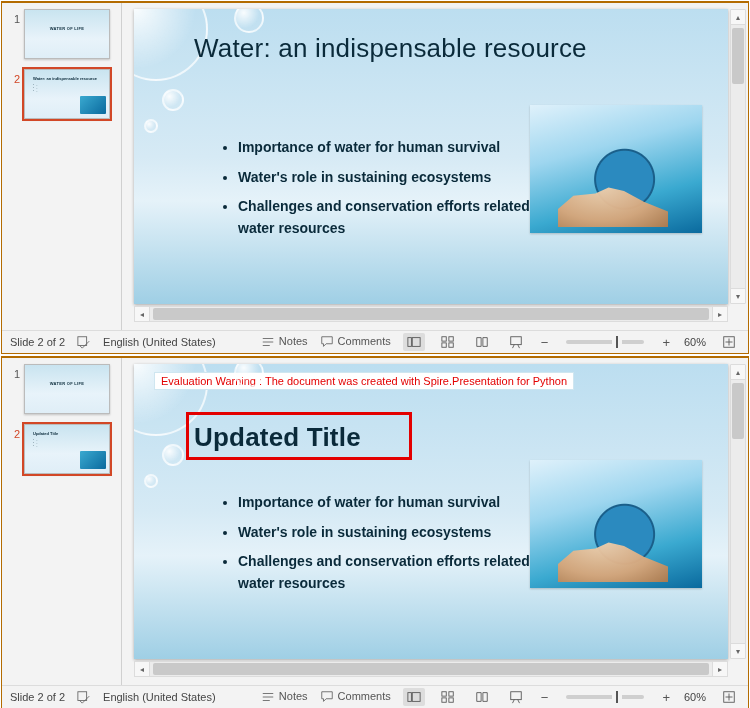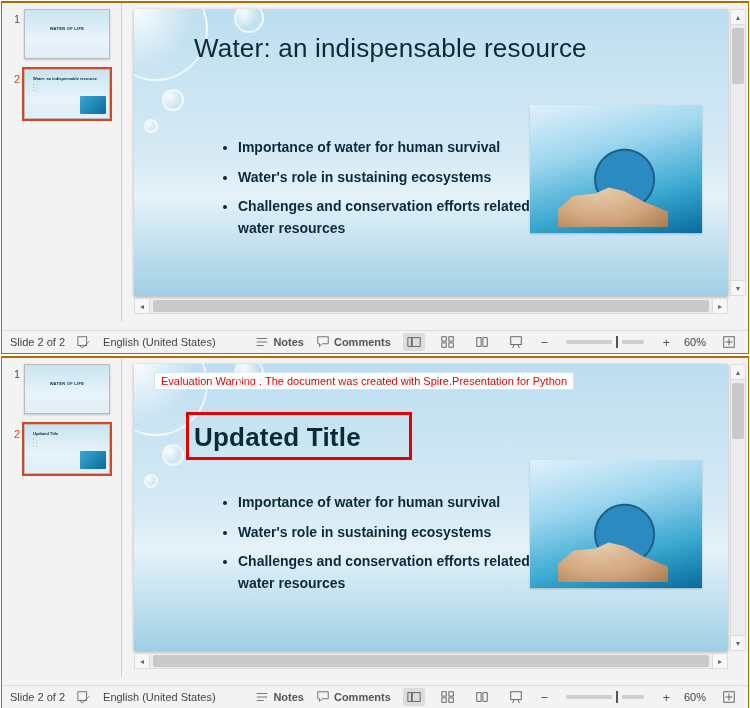--- a/index.html
+++ b/index.html
@@ -105,24 +105,24 @@
   .vscroll .vthumb { position:absolute; left:1px; right:1px; top:18px; height:56px; background:#c9c9c9; border-radius:2px; }
   .hscroll { position:absolute; left:12px; right:20px; bottom:8px; height:14px; background:#ececec; border:1px solid #dcdcdc; }
   .hscroll .btn { position:absolute; top:0; bottom:0; width:14px; background:#f7f7f7; display:flex; align-items:center; justify-content:center; font-size:8px; color:#666; }
   .hscroll .btn.l { left:0; border-right:1px solid #dcdcdc; }
   .hscroll .btn.r { right:0; border-left:1px solid #dcdcdc; }
   .hscroll .hthumb { position:absolute; top:1px; bottom:1px; left:18px; right:18px; background:#c9c9c9; border-radius:2px; }
   .status {
     height: 22px; flex:none;
     background: #f3f3f3; border-top:1px solid #dcdcdc;
     display:flex; align-items:center; font-size:11px; color:#444;
-    padding: 0 8px; gap: 12px; margin-top: 8px;
+    padding: 0 8px; gap: 12px;
   }
   .status .spacer { flex:1; }
-  .icn { display:inline-flex; align-items:center; gap:4px; color:#555;font-weight:bold; }
+  .icn { display:inline-flex; gap:4px; color:#555; }
   .icn svg { width:14px; height:14px; }
   .view-btn { width:22px; height:18px; display:inline-flex; align-items:center; justify-content:center; border-radius:2px; }
   .view-btn.active { background:#ddd; }
   .zoom-slider { position:relative; width:78px; height:4px; background:#cfcfcf; border-radius:2px; margin:0 4px;}
   .zoom-slider .zthumb{ position:absolute; left:46px; top:-4px; width:2px; height:12px; background:#555; border-left:4px solid #f3f3f3; border-right:4px solid #f3f3f3;}
   .zoom-hit{ padding:0 2px; font-size:13px; color:#555;}
 </style>
 </head>
 <body>
 

